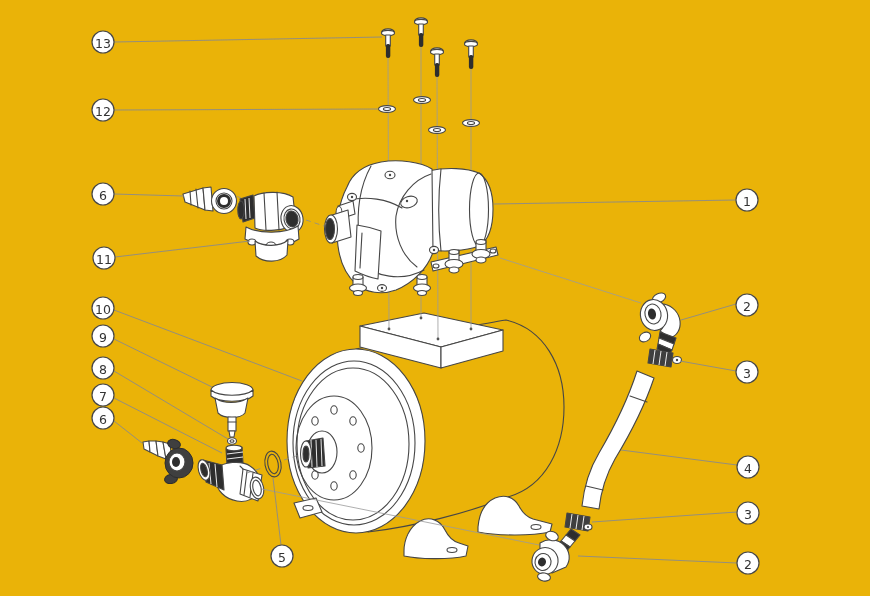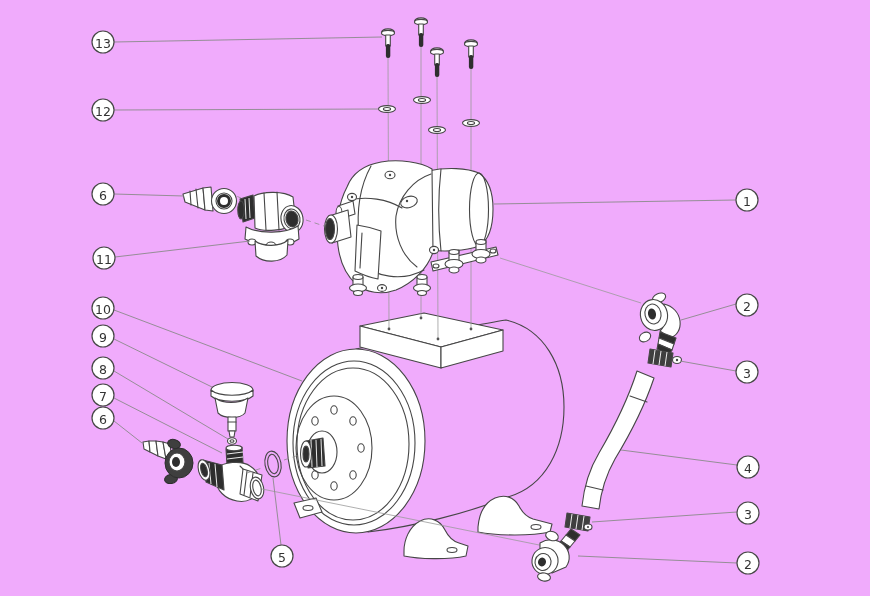--- a/index.html
+++ b/index.html
@@ -2,21 +2,21 @@
 <html style="--line: #464646; --leader: #8a8a8a; --dark: #2e2e2e; --label: #333333;"><head>
 <meta charset="utf-8">
 <style>
   :root{
     --line:#464646;
     --leader:#8a8a8a;
     --dark:#2e2e2e;
     --label:#333333;
   }
   html,body{margin:0;padding:0;background:#fff;}
-  .stage{width:870px;height:596px;position:relative;background:#f0abfc;overflow:hidden;}
+  .stage{width:870px;height:596px;position:relative;background:#eab308;overflow:hidden;}
   svg{display:block;}
   .art{stroke:var(--line);stroke-width:1.1;fill:none;stroke-linejoin:round;stroke-linecap:round;}
   .wf{fill:#ffffff;}
   .df{fill:var(--dark);}
   .gf{fill:#3f3f3f;}
   .thin{stroke:#9a9a9a;stroke-width:0.8;}
   .dash{stroke:#8d8d8d;stroke-width:0.8;stroke-dasharray:5 4;}
   .whair{stroke:#ffffff;stroke-width:0.9;}
   .leader{stroke:var(--leader);stroke-width:0.9;}
   .callout-circle{fill:#ffffff;stroke:var(--line);stroke-width:1.2;}

